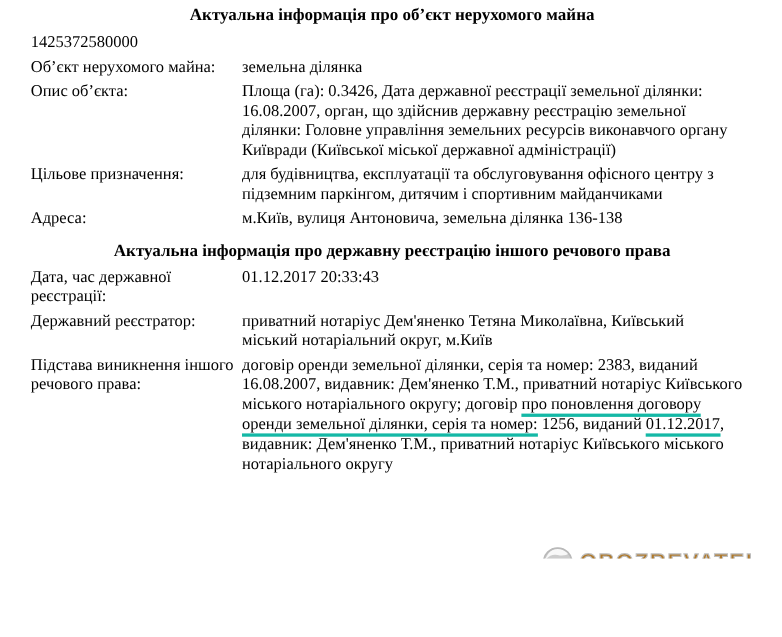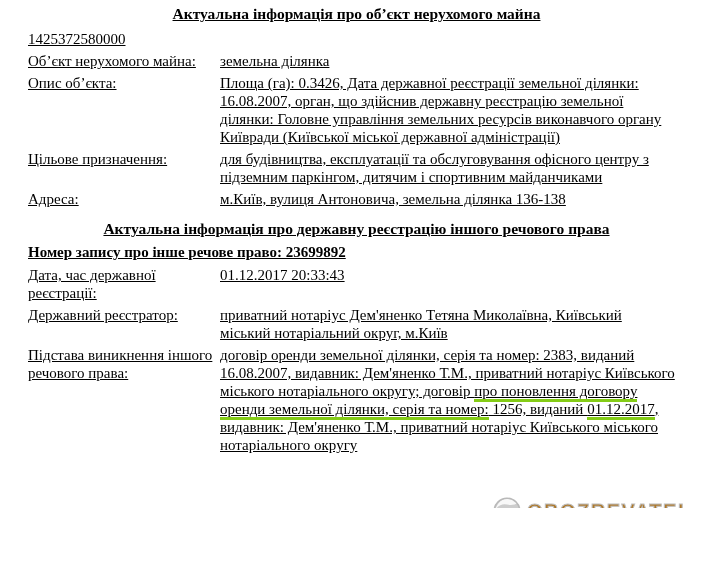--- a/index.html
+++ b/index.html
@@ -8,35 +8,34 @@
     width: 711px;
     height: 508px;
     overflow: hidden;
     box-sizing: border-box;
     padding: 5px 26px 0 28px;
     background: #ffffff;
     color: #000000;
     font-family: "Liberation Serif", "DejaVu Serif", serif;
     font-size: 15px;
     line-height: 18px;
-    text-decoration: underline;
   }
   .sec-title {
     font-weight: bold;
     text-align: center;
     font-size: 15.5px;
     margin-bottom: 7px;
   }
   .sec-title.second { margin-top: 12px; margin-bottom: 5px; }
   .record-line { font-weight: bold; margin-bottom: 5px; }
   .row { display: flex; margin-bottom: 4px; }
   .row .label { flex: 0 0 192px; width: 192px; }
   .row .value { flex: 0 0 455px; width: 455px; }
   .ru {
-    border-bottom: 3px solid #84cc16;
+    border-bottom: 3px solid #14b8a6;
     padding-bottom: 0px;
   }
   .watermark {
     position: absolute;
     left: 492px;
     top: 496px;
     display: flex;
     align-items: center;
     gap: 5px;
     opacity: 0.85;
@@ -79,21 +78,20 @@
     <div class="value">для будівництва, експлуатації та обслуговування офісного центру з підземним паркінгом, дитячим і спортивним майданчиками</div>
   </div>
 
   <div class="row">
     <div class="label">Адреса:</div>
     <div class="value">м.Київ, вулиця Антоновича, земельна ділянка 136-138</div>
   </div>
 
   <div class="sec-title second">Актуальна інформація про державну реєстрацію іншого речового права</div>
 
-  <div class="record-line">Номер запису про інше речове право: 23699892</div>
 
   <div class="row">
     <div class="label">Дата, час державної реєстрації:</div>
     <div class="value">01.12.2017 20:33:43</div>
   </div>
 
   <div class="row">
     <div class="label">Державний реєстратор:</div>
     <div class="value">приватний нотаріус Дем'яненко Тетяна Миколаївна, Київський міський нотаріальний округ, м.Київ</div>
   </div>

